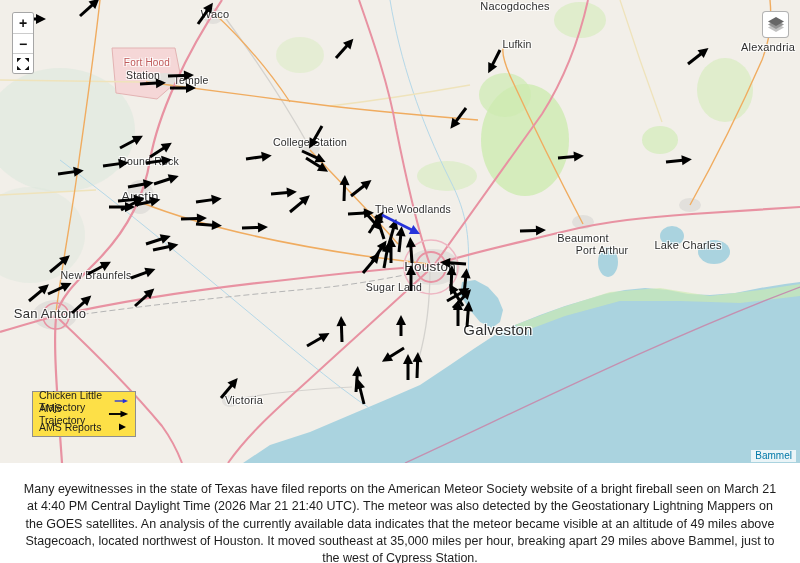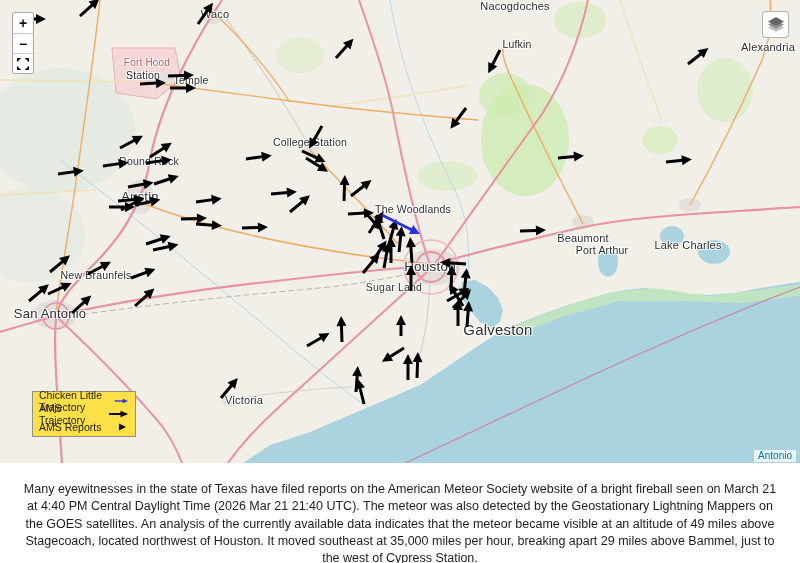--- a/index.html
+++ b/index.html
@@ -485,21 +485,21 @@
       </div>
       <div class="row">
         <span>AMS Reports</span>
         <svg width="22" height="10" viewBox="0 0 22 10">
           <polygon points="19,5 12,1.5 12,8.5" fill="#000"></polygon>
         </svg>
       </div>
     </div>
 
     <div class="attr">
-      <a>Antonio</a>
+      <a>Bammel</a>
     </div>
   </div>
 
   <div class="caption">
     <p>Many eyewitnesses in the state of Texas have filed reports on the American Meteor Society website of a bright fireball seen on March 21 at 4:40 PM Central Daylight Time (2026 Mar 21 21:40 UTC). The meteor was also detected by the Geostationary Lightning Mappers on the GOES satellites. An analysis of the currently available data indicates that the meteor became visible at an altitude of 49 miles above Stagecoach, located northwest of Houston. It moved southeast at 35,000 miles per hour, breaking apart 29 miles above Bammel, just to the west of Cypress Station.</p>
     <p>The disintegration of the asteroidal fragment - which weighed about a ton with a diameter of 3 feet - unleashed an energy of 26 tons of TNT, creating a pressure wave that propagated to the ground and causing the booms heard by some in the area. Doppler weather radar shows meteorites falling to the ground between Willowbrook and Northgate Crossing.</p>
 
   </div>
 
 </div>

